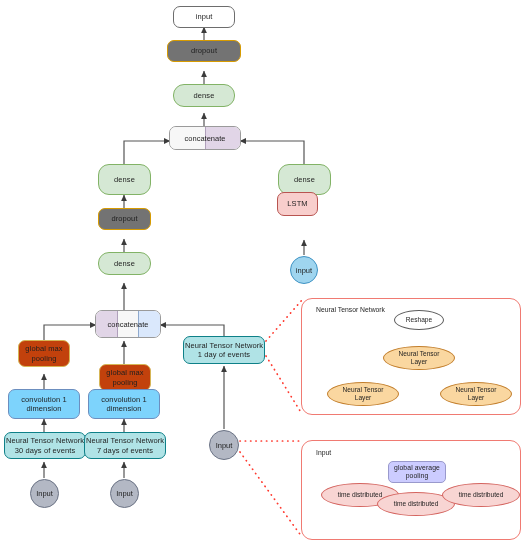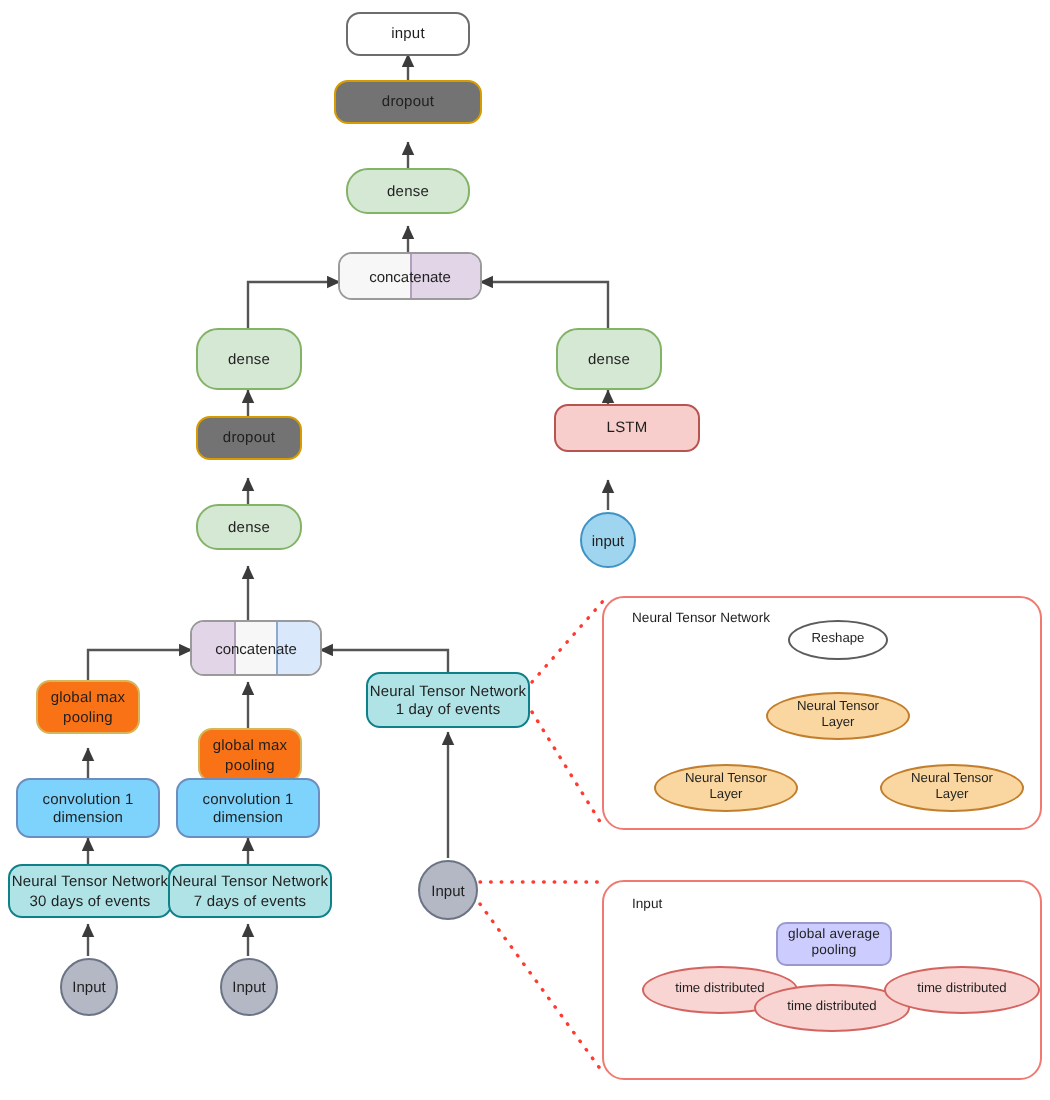--- a/index.html
+++ b/index.html
@@ -23,21 +23,21 @@
     border:1px solid #8a8a8a;
     background:#ffffff;
     white-space:pre-line;
     letter-spacing:0.1px;
   }
   .n-output{background:#ffffff;border-color:#6d6d6d;}
   .n-dense{background:#d5e8d4;border-color:#82b366;border-radius:11px;}
   .n-dropout{background:#737373;border-color:#d79b00;text-align:center;}
   .n-lstm{background:#f8cecc;border-color:#b85450;}
   .n-conv{background:#7dd3fc;border-color:#6c8ebf;}
-  .n-pool{background:#f97316;border-color:#d6b656;}
+  .n-pool{background:#c2410c;border-color:#d6b656;}
   .n-ntn{background:#b0e3e6;border-color:#0e8088;}
   .n-gap{background:#ccccff;border-color:#9999cc;border-radius:5px;}
 
   .circ{
     position:absolute;border-radius:50%;
     box-sizing:border-box;
     display:flex;align-items:center;justify-content:center;
     font-size:7.5px;color:#1f1f1f;
     border:1px solid #6c8ebf;
   }
@@ -182,21 +182,21 @@
   </div>
 
   <div class="node n-dense" style="left:98px;top:164px;width:53px;height:31px;">dense</div>
 
   <div class="node n-dense" style="left:278px;top:164px;width:53px;height:31px;">dense</div>
 
   <div class="node n-dropout" style="left:98px;top:208px;width:53px;height:22px;">dropout</div>
 
   <div class="node n-dense" style="left:98px;top:252px;width:53px;height:23px;">dense</div>
 
-  <div class="node n-lstm" style="left:277px;top:202px;width:73px;height:24px;">LSTM</div>
+  <div class="node n-lstm" style="left:277px;top:192px;width:41px;height:24px;">LSTM</div>
 
   <div class="circ c-blue" style="left:290px;top:256px;width:28px;height:28px;">input</div>
 
   <div class="concat" style="left:95px;top:310px;width:66px;height:28px;">
     <div class="seg purple-l"></div>
     <div class="seg white"></div>
     <div class="seg blue"></div>
     <div class="lbl">concatenate</div>
   </div>
 

